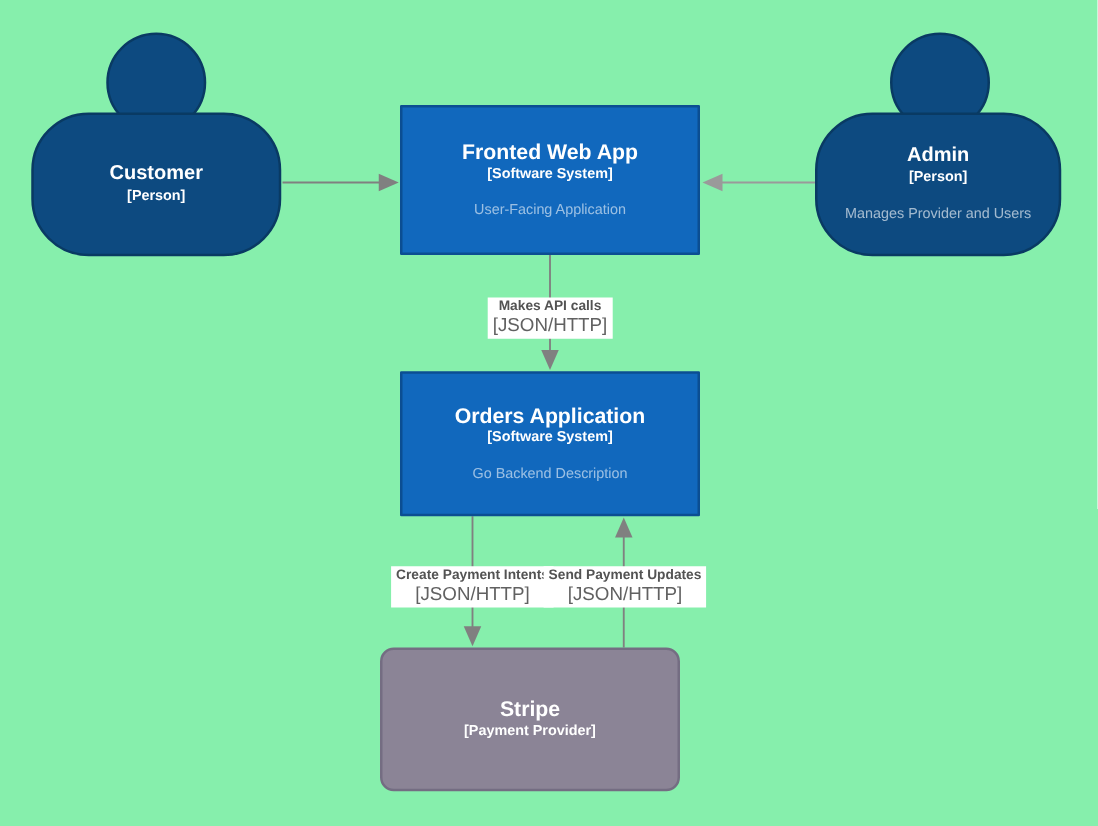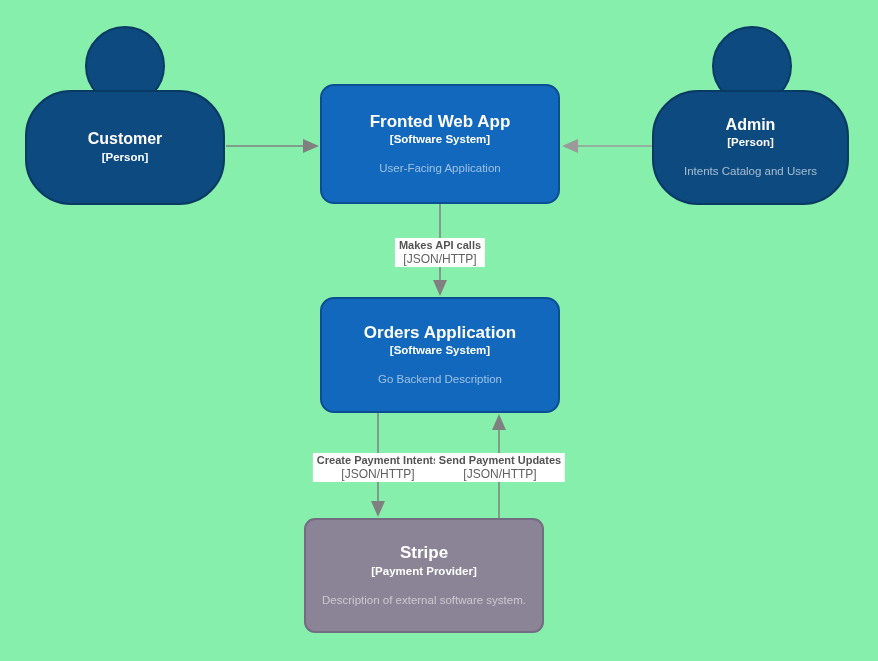--- a/index.html
+++ b/index.html
@@ -65,21 +65,21 @@
   }
   .person-body {
     background: #0d4a80;
     border: 2px solid #093a63;
     border-radius: 46px;
   }
   
   .system {
     background: #1168bd;
     border: 2px solid #0b4e92;
-    border-radius: 14px;
+    border-radius: 1px;
   }
   .system .node-desc { color: rgba(255,255,255,0.58); }
   
   .external {
     background: #8b8496;
     border: 2px solid #746d82;
     border-radius: 11px;
   }
   .external .node-desc { color: rgba(255,255,255,0.55); }
   
@@ -92,21 +92,21 @@
     z-index: 4;
     white-space: nowrap;
   }
   .edge-label-title {
     font-size: 11px;
     font-weight: 700;
     color: #535353;
     line-height: 1.18;
   }
   .edge-label-tech {
-    font-size: 12px;
+    font-size: 15px;
     font-weight: 400;
     color: #616161;
     line-height: 1.18;
   }
 </style>
 </head>
 <body>
 
 <div class="canvas">
 
@@ -137,33 +137,32 @@
   <div class="node system" style="left:320px; top:84px; width:240px; height:120px;">
     <div class="node-title">Fronted Web App</div>
     <div class="node-meta">[Software System]</div>
     <div class="node-desc">User-Facing Application</div>
   </div>
 
   <div class="person-head" style="left:712px; top:26px;"></div>
   <div class="node person person-body" style="left:652px; top:90px; width:197px; height:115px;">
     <div class="node-title">Admin</div>
     <div class="node-meta">[Person]</div>
-    <div class="node-desc">Intents Catalog and Users</div>
+    <div class="node-desc">Manages Provider and Users</div>
   </div>
 
   <div class="node system" style="left:320px; top:297px; width:240px; height:116px;">
     <div class="node-title">Orders Application</div>
     <div class="node-meta">[Software System]</div>
     <div class="node-desc">Go Backend Description</div>
   </div>
 
   <div class="node external" style="left:304px; top:518px; width:240px; height:115px;">
     <div class="node-title">Stripe</div>
     <div class="node-meta">[Payment Provider]</div>
-    <div class="node-desc">Description of external software system.</div>
   </div>
 
   <div class="edge-label" style="left:440px; top:238px;">
     <div class="edge-label-title">Makes API calls</div>
     <div class="edge-label-tech">[JSON/HTTP]</div>
   </div>
 
   <div class="edge-label" style="left:378px; top:453px;">
     <div class="edge-label-title">Create Payment Intents</div>
     <div class="edge-label-tech">[JSON/HTTP]</div>

